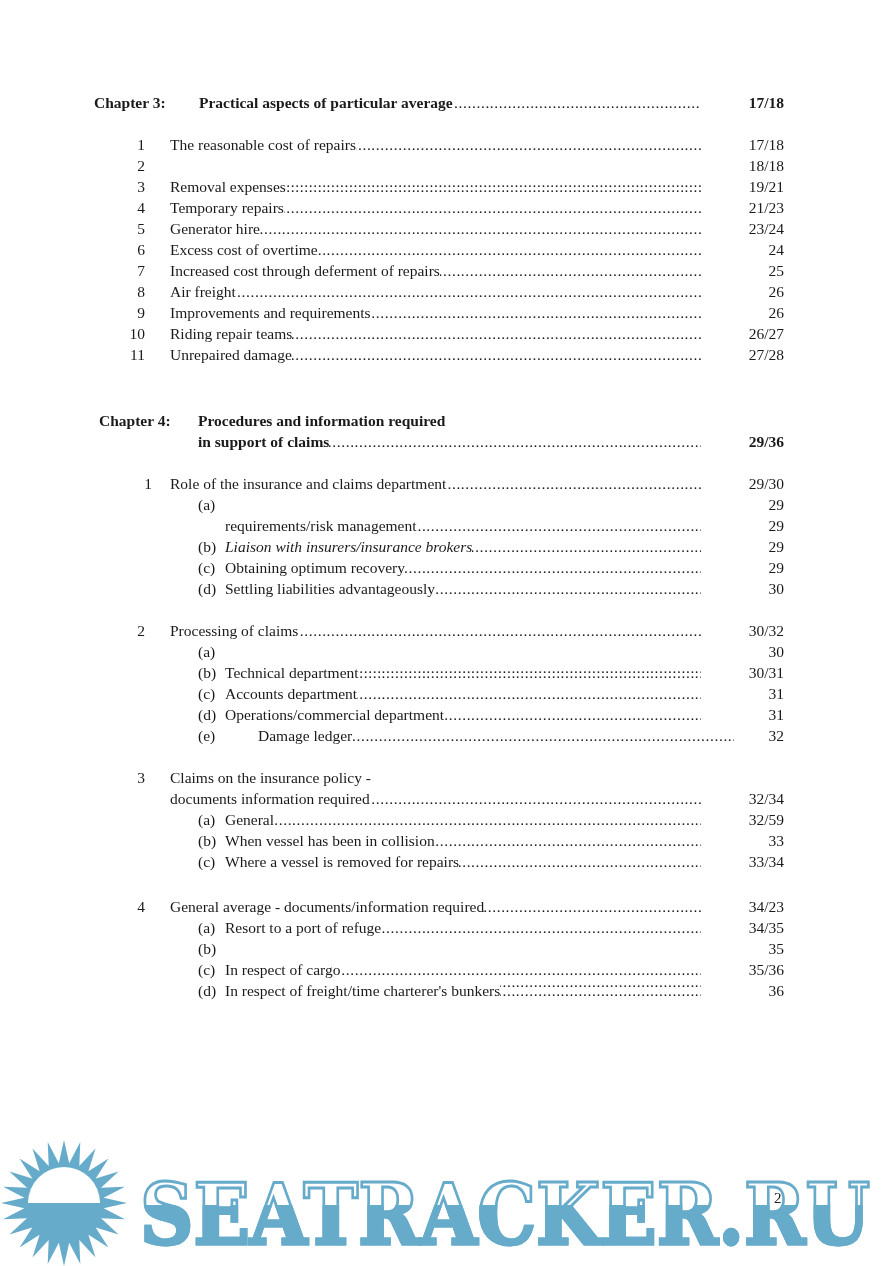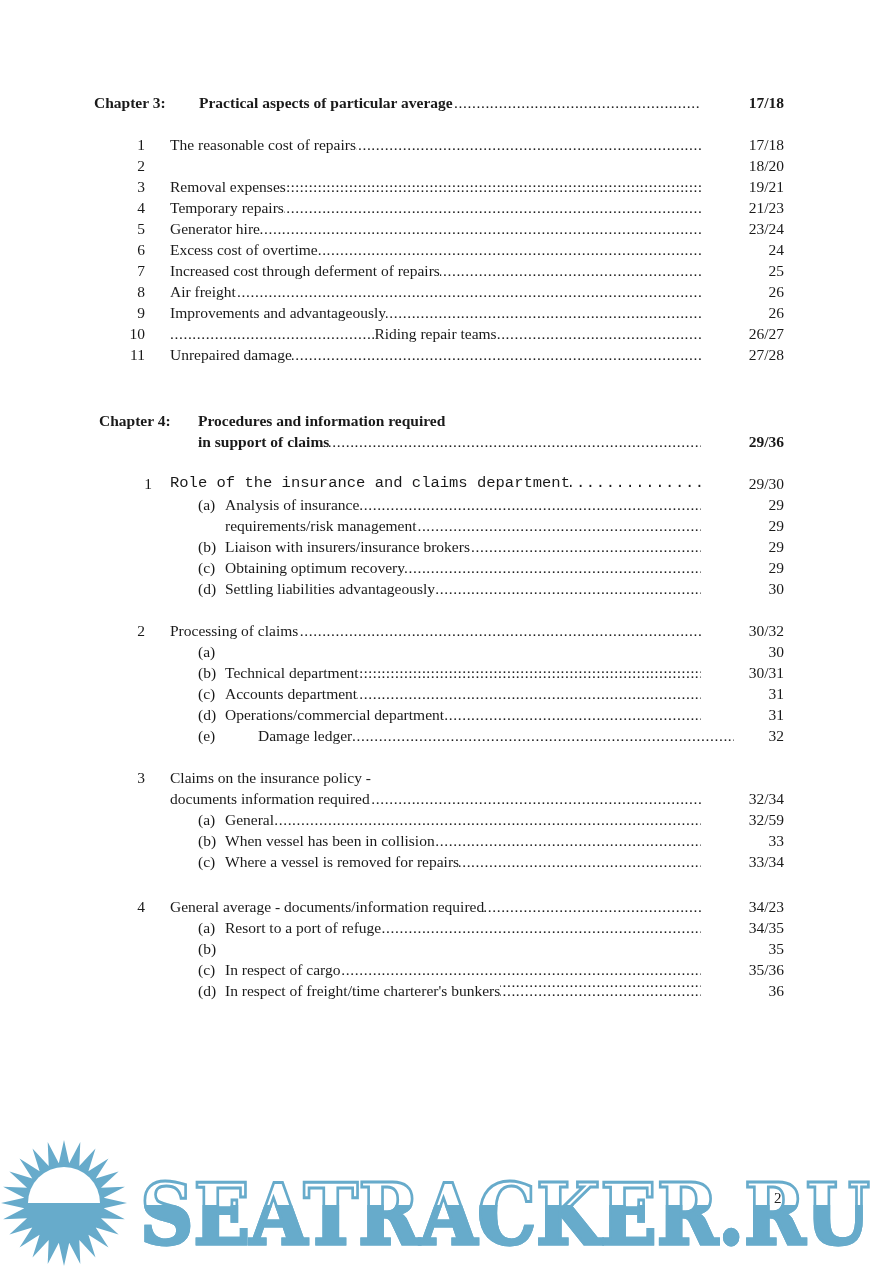--- a/index.html
+++ b/index.html
@@ -46,21 +46,21 @@
 
   <div id="ch3-sections">
       <div class="row" style="top: 134px; left: 0px; width: 886px;">
         <span class="num" style="left: 125px; width: 20px;">1</span>
         <span class="text dots" style="left: 170px; width: 531px;"><span class="lead">The reasonable cost of repairs</span></span>
         <span class="page-ref">17/18</span>
       </div>
       <div class="row" style="top: 155px; left: 0px; width: 886px;">
         <span class="num" style="left: 125px; width: 20px;">2</span>
         <span class="text dots" style="left: 170px; width: 531px; margin-top: 16px;"><span class="lead">Drydock expenses</span></span>
-        <span class="page-ref">18/20</span>
+        <span class="page-ref">18/18</span>
       </div>
       <div class="row" style="top: 176px; left: 0px; width: 886px;">
         <span class="num" style="left: 125px; width: 20px;">3</span>
         <span class="text dots" style="left: 170px; width: 531px;"><span class="lead">Removal expenses</span></span>
         <span class="page-ref">19/21</span>
       </div>
       <div class="row" style="top: 197px; left: 0px; width: 886px;">
         <span class="num" style="left: 125px; width: 20px;">4</span>
         <span class="text dots" style="left: 170px; width: 531px;"><span class="lead">Temporary repairs</span></span>
         <span class="page-ref">21/23</span>
@@ -80,26 +80,26 @@
         <span class="text dots" style="left: 170px; width: 531px;"><span class="lead">Increased cost through deferment of repairs</span></span>
         <span class="page-ref">25</span>
       </div>
       <div class="row" style="top: 281px; left: 0px; width: 886px;">
         <span class="num" style="left: 125px; width: 20px;">8</span>
         <span class="text dots" style="left: 170px; width: 531px;"><span class="lead">Air freight</span></span>
         <span class="page-ref">26</span>
       </div>
       <div class="row" style="top: 302px; left: 0px; width: 886px;">
         <span class="num" style="left: 125px; width: 20px;">9</span>
-        <span class="text dots" style="left: 170px; width: 531px;"><span class="lead">Improvements and advantageously</span></span>
+        <span class="text dots" style="left: 170px; width: 531px;"><span class="lead">Improvements and requirements</span></span>
         <span class="page-ref">26</span>
       </div>
       <div class="row" style="top: 323px; left: 0px; width: 886px;">
         <span class="num" style="left: 125px; width: 20px;">10</span>
-        <span class="text dots" style="left: 170px; width: 531px; text-align: center;"><span class="lead">Riding repair teams</span></span>
+        <span class="text dots" style="left: 170px; width: 531px;"><span class="lead">Riding repair teams</span></span>
         <span class="page-ref">26/27</span>
       </div>
       <div class="row" style="top: 344px; left: 0px; width: 886px;">
         <span class="num" style="left: 125px; width: 20px;">11</span>
         <span class="text dots" style="left: 170px; width: 531px;"><span class="lead">Unrepaired damage</span></span>
         <span class="page-ref">27/28</span>
       </div>
     </div>
 
   <div class="row chap" style="top:410px;left:0;width:886px">
@@ -107,35 +107,34 @@
     <span class="text" style="left:198px;width:502px"><span class="lead">Procedures and information required</span></span>
   </div>
   <div class="row chap" style="top:431px;left:0;width:886px">
     <span class="text dots" style="left:198px;width:503px"><span class="lead">in support of claims</span></span>
     <span class="page-ref">29/36</span>
   </div>
 
   <div id="ch4-sections">
       <div class="row" style="top: 473px; left: 0px; width: 886px;">
         <span class="num" style="left: 132px; width: 20px;">1</span>
-        <span class="text dots" style="left: 170px; width: 531px; font-family: Liberation Mono, monospace;"><span class="lead">Role of the insurance and claims department</span></span>
+        <span class="text dots" style="left: 170px; width: 531px;"><span class="lead">Role of the insurance and claims department</span></span>
         <span class="page-ref">29/30</span>
       </div>
       <div class="row" style="top: 494px; left: 0px; width: 886px;">
         <span class="num" style="left: 198px; text-align: left;">(a)</span>
-        <span class="text dots" style="left: 225px; width: 476px;"><span class="lead">Analysis of insurance</span></span>
         <span class="page-ref">29</span>
       </div>
       <div class="row" style="top: 515px; left: 0px; width: 886px;">
         <span class="text dots" style="left: 225px; width: 476px;"><span class="lead">requirements/risk management</span></span>
         <span class="page-ref">29</span>
       </div>
       <div class="row" style="top: 536px; left: 0px; width: 886px;">
         <span class="num" style="left: 198px; text-align: left;">(b)</span>
-        <span class="text dots" style="left: 225px; width: 476px;"><span class="lead">Liaison with insurers/insurance brokers</span></span>
+        <span class="text dots" style="left: 225px; width: 476px; font-style: italic;"><span class="lead">Liaison with insurers/insurance brokers</span></span>
         <span class="page-ref">29</span>
       </div>
       <div class="row" style="top: 557px; left: 0px; width: 886px;">
         <span class="num" style="left: 198px; text-align: left;">(c)</span>
         <span class="text dots" style="left: 225px; width: 476px;"><span class="lead">Obtaining optimum recovery</span></span>
         <span class="page-ref">29</span>
       </div>
       <div class="row" style="top: 578px; left: 0px; width: 886px;">
         <span class="num" style="left: 198px; text-align: left;">(d)</span>
         <span class="text dots" style="left: 225px; width: 476px;"><span class="lead">Settling liabilities advantageously</span></span>

